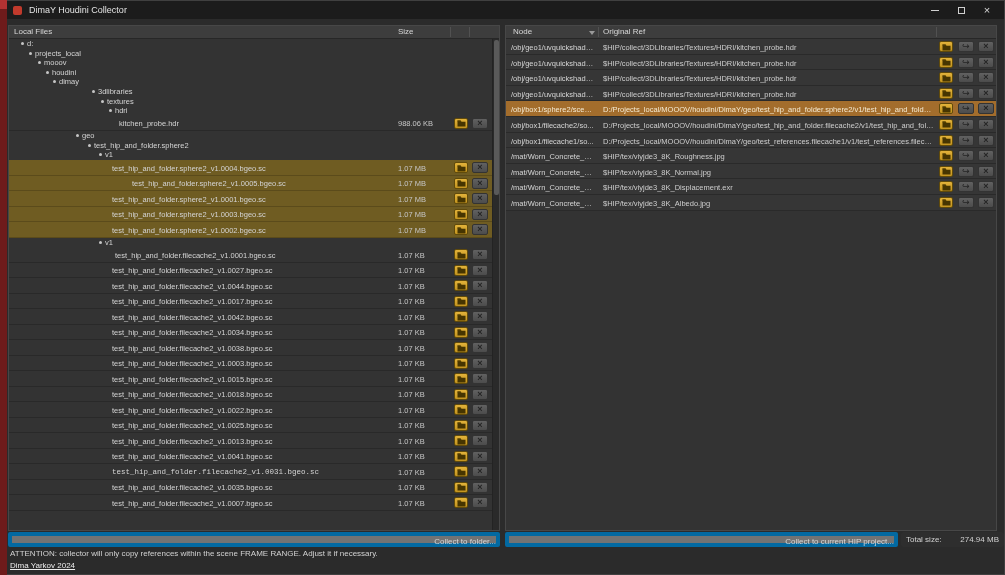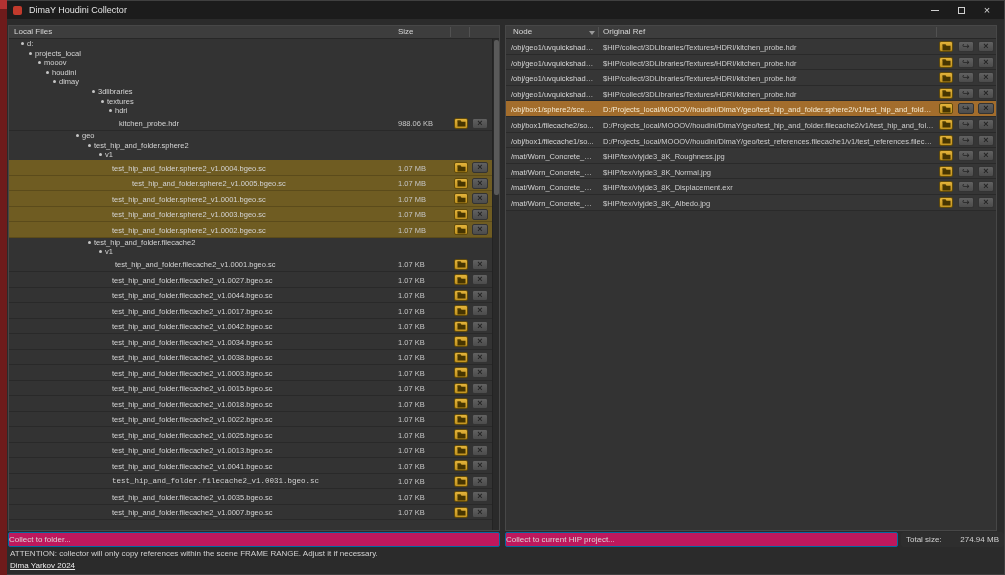--- a/index.html
+++ b/index.html
@@ -54,21 +54,21 @@
   .ref-body{position:absolute;left:0;top:13px;right:0;bottom:0;overflow:hidden}
   .ref-row{position:relative;height:15.6px;font-size:7.5px;background:#363636;border-bottom:1px solid #2a2a2a}
   .ref-row.selected{background:#a36d2c}
   .ref-row.selected .node-cell,.ref-row.selected .ref-cell{color:#f4ead2}
   .node-cell{position:absolute;left:5px;top:4px;width:85px;overflow:hidden;text-overflow:ellipsis;white-space:nowrap;color:#d6d6d6}
   .ref-cell{position:absolute;left:97px;top:4px;width:332px;overflow:hidden;text-overflow:ellipsis;white-space:nowrap;color:#cecece}
   .ref-row .btn-gold{left:433px}
   .ref-row .btn-arrow{left:452px}
   .ref-row .btn-x{left:472px}
 
-  .collect-btn{position:absolute;top:531px;height:15px;background:#be185d;border:1px solid #0369a1;border-radius:2px;color:#d8d8d8;font-size:8px;font-family:inherit;text-align:left;line-height:12px}
+  .collect-btn{position:absolute;top:531px;height:15px;background:#737373;border:4px solid #0369a1;border-radius:2px;color:#d8d8d8;font-size:8px;font-family:inherit;text-align:right;line-height:12px}
   .collect-btn.leftb{left:1px;width:492px}
   .collect-btn.rightb{left:498px;width:393px}
   .total-box{position:absolute;left:894px;top:531px;width:103px;height:15px;display:flex;align-items:center;justify-content:space-between;padding:0 5px;font-size:8px;color:#d2d2d2;background:#2e2e2e;border-radius:2px}
   .attention{position:absolute;left:3px;top:548px;font-size:8px;color:#d2d2d2}
   .credit{position:absolute;left:3px;top:560px;font-size:8px;color:#ececec;text-decoration:underline}
 </style>
 </head>
 <body>
 
 <div class="screen">
@@ -181,21 +181,20 @@
             <div class="mini-btn btn-gold">
               <svg width="9" height="8" viewBox="0 0 9 8">
                 <path d="M0.5 1.5 h3 l1 1.2 h4 v4.8 h-8 z" fill="#463501"></path>
                 <path d="M0.5 1.5 h3 l0.8 1 h-3.8 z" fill="#5a4503"></path>
               </svg>
             </div>
             <div class="mini-btn btn-gray">
               <span class="xg">×</span>
             </div>
           </div>
-          <div class="tree-row" style="padding-left: 79px;"><span class="dot"></span><span class="lbl">test_hip_and_folder.filecache2</span></div>
           <div class="tree-row" style="padding-left: 90px;"><span class="dot"></span><span class="lbl">v1</span></div>
           <div class="file-row">
             <span class="fname" style="left: 106px;">test_hip_and_folder.filecache2_v1.0001.bgeo.sc</span>
             <span class="fsize">1.07 KB</span>
             <div class="mini-btn btn-gold">
               <svg width="9" height="8" viewBox="0 0 9 8">
                 <path d="M0.5 1.5 h3 l1 1.2 h4 v4.8 h-8 z" fill="#463501"></path>
                 <path d="M0.5 1.5 h3 l0.8 1 h-3.8 z" fill="#5a4503"></path>
               </svg>
             </div>

